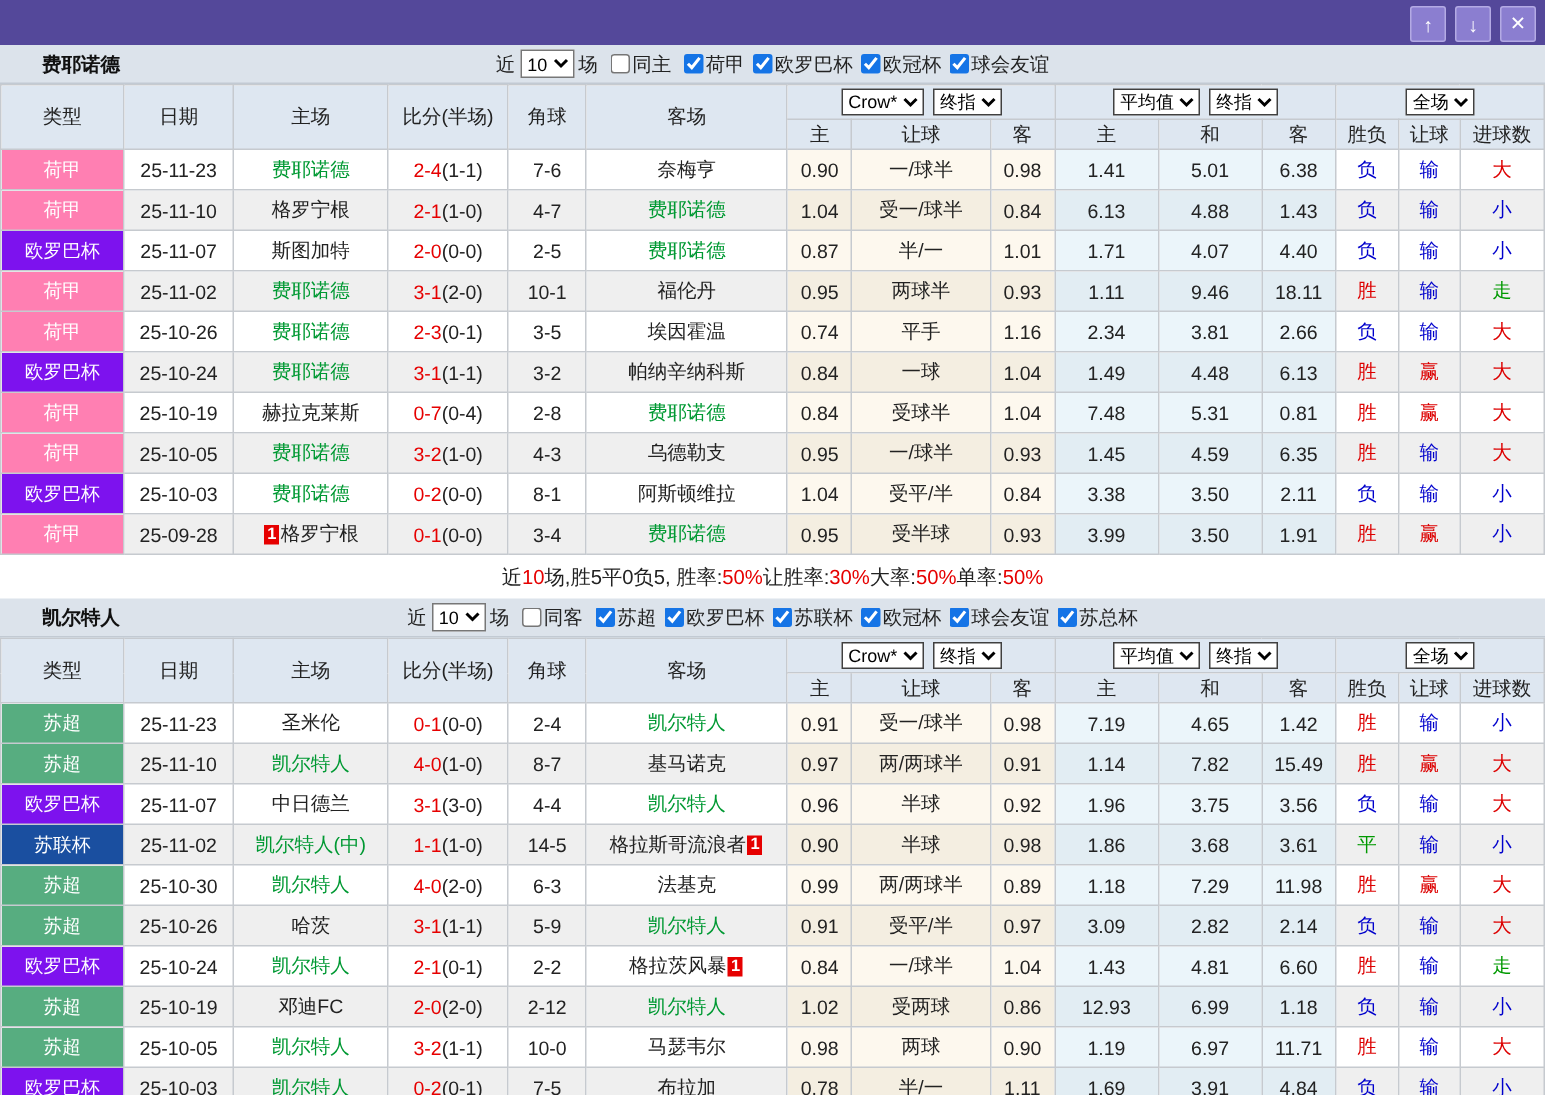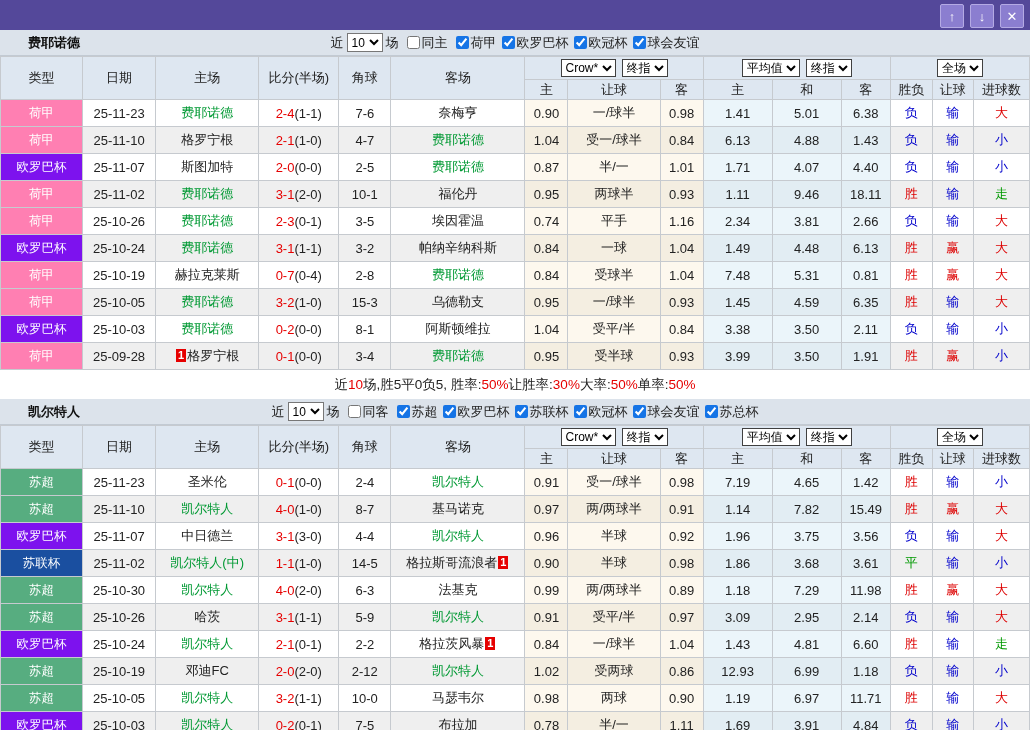--- a/index.html
+++ b/index.html
@@ -264,21 +264,21 @@
     <td class="c-avg"><span>0.81</span></td>
     <td class="c-res"><span style="color: rgb(221, 0, 0);">胜</span></td>
     <td class="c-res"><span style="color: rgb(221, 0, 0);">赢</span></td>
     <td class="c-res"><span style="color: rgb(221, 0, 0);">大</span></td>
   </tr>
         <tr>
     <td class="c-type" style="background: rgb(255, 127, 178);"><span>荷甲</span></td>
     <td class="c-neutral"><span>25-10-05</span></td>
     <td class="c-neutral"><span class="green">费耶诺德</span></td>
     <td class="c-neutral"><span class="red">3-2</span><span>(1-0)</span></td>
-    <td class="c-neutral"><span>15-3</span></td>
+    <td class="c-neutral"><span>4-3</span></td>
     <td class="c-neutral"><span>乌德勒支</span></td>
     <td class="c-let"><span>0.95</span></td>
     <td class="c-let"><span>一/球半</span></td>
     <td class="c-let"><span>0.93</span></td>
     <td class="c-avg"><span>1.45</span></td>
     <td class="c-avg"><span>4.59</span></td>
     <td class="c-avg"><span>6.35</span></td>
     <td class="c-res"><span style="color: rgb(221, 0, 0);">胜</span></td>
     <td class="c-res"><span style="color: rgb(0, 0, 204);">输</span></td>
     <td class="c-res"><span style="color: rgb(221, 0, 0);">大</span></td>
@@ -510,21 +510,21 @@
     <td class="c-type" style="background: rgb(87, 173, 128);"><span>苏超</span></td>
     <td class="c-neutral"><span>25-10-26</span></td>
     <td class="c-neutral"><span>哈茨</span></td>
     <td class="c-neutral"><span class="red">3-1</span><span>(1-1)</span></td>
     <td class="c-neutral"><span>5-9</span></td>
     <td class="c-neutral"><span class="green">凯尔特人</span></td>
     <td class="c-let"><span>0.91</span></td>
     <td class="c-let"><span>受平/半</span></td>
     <td class="c-let"><span>0.97</span></td>
     <td class="c-avg"><span>3.09</span></td>
-    <td class="c-avg"><span>2.95</span></td>
+    <td class="c-avg"><span>2.82</span></td>
     <td class="c-avg"><span>2.14</span></td>
     <td class="c-res"><span style="color: rgb(0, 0, 204);">负</span></td>
     <td class="c-res"><span style="color: rgb(0, 0, 204);">输</span></td>
     <td class="c-res"><span style="color: rgb(221, 0, 0);">大</span></td>
   </tr>
         <tr>
     <td class="c-type" style="background: rgb(125, 18, 238);"><span>欧罗巴杯</span></td>
     <td class="c-neutral"><span>25-10-24</span></td>
     <td class="c-neutral"><span class="green">凯尔特人</span></td>
     <td class="c-neutral"><span class="red">2-1</span><span>(0-1)</span></td>

